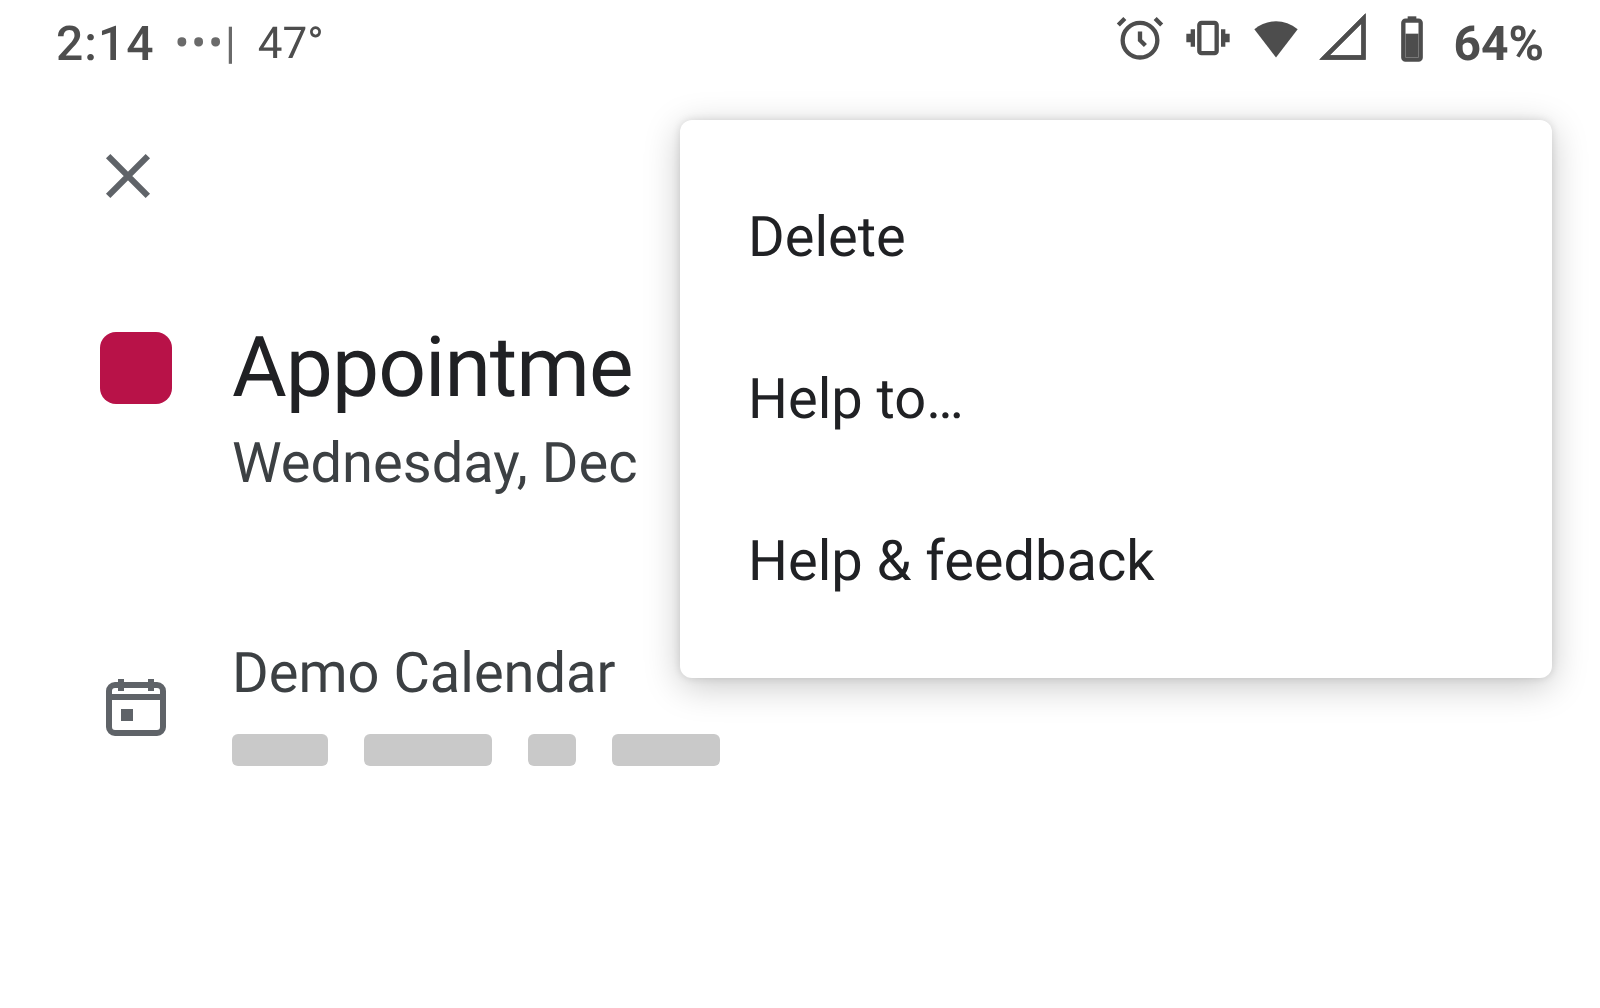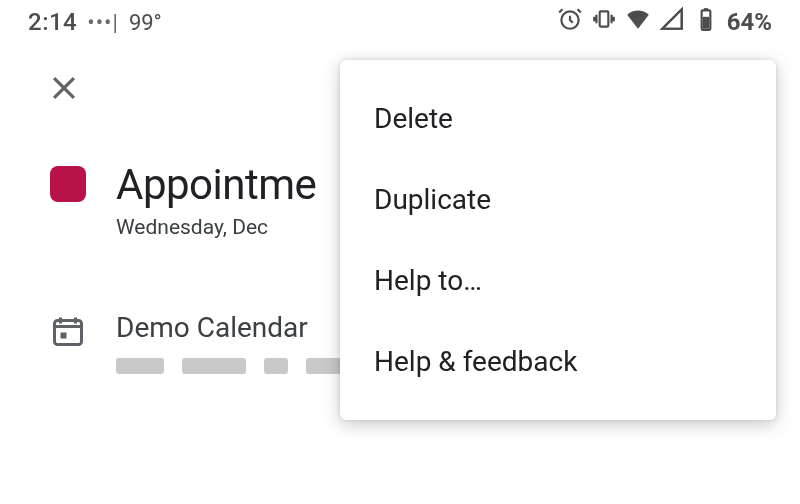--- a/index.html
+++ b/index.html
@@ -69,30 +69,30 @@
     }
     .event-title {
       font-size: 42px;
       font-weight: 400;
       letter-spacing: -0.5px;
       color:#202124;
       white-space: nowrap;
       overflow: hidden;
     }
     .event-date {
-      font-size: 21px;
+      font-size: 28px;
       color:#3c4043;
       margin-top: 6px;
       white-space: nowrap;
       overflow: hidden;
     }
 
     .calendar-row {
       display:flex;
-      align-items:flex-start;
+      align-items:center;
       gap: 30px;
       margin-top: 72px;
     }
     .calendar-icon {
       width:36px; height:36px;
       margin-top:2px;
       flex-shrink:0;
       color:#5f6368;
     }
     .calendar-name {
@@ -131,21 +131,21 @@
     
     .icon-svg { width: 26px; height: 26px; }
   </style>
 </head>
 <body>
 
 <div class="status-bar">
   <div class="status-left">
     <span class="status-time">2:14</span>
     <span class="status-dots">•••|</span>
-    <span class="status-temp">99°</span>
+    <span class="status-temp">47°</span>
   </div>
   <div class="status-right">
     <span>
       <svg class="icon-svg" viewBox="0 0 24 24" fill="none" stroke="#4d4d4d" stroke-width="2">
         <circle cx="12" cy="13" r="8"></circle>
           <path d="M12 9v4l2.5 2.5"></path>
           <path d="M5 3L2 6M19 3l3 3"></path>
       </svg>
     </span>
     <span>
@@ -209,16 +209,15 @@
         <div class="blur-block" style="width:64px"></div>
         <div class="blur-block" style="width:24px"></div>
         <div class="blur-block" style="width:54px"></div>
       </div>
     </div>
   </div>
 </div>
 
 <div class="menu">
   <div class="menu-item">Delete</div>
-  <div class="menu-item">Duplicate</div>
   <div class="menu-item">Help to…</div>
   <div class="menu-item">Help &amp; feedback</div>
 </div>
 
 </body></html>

